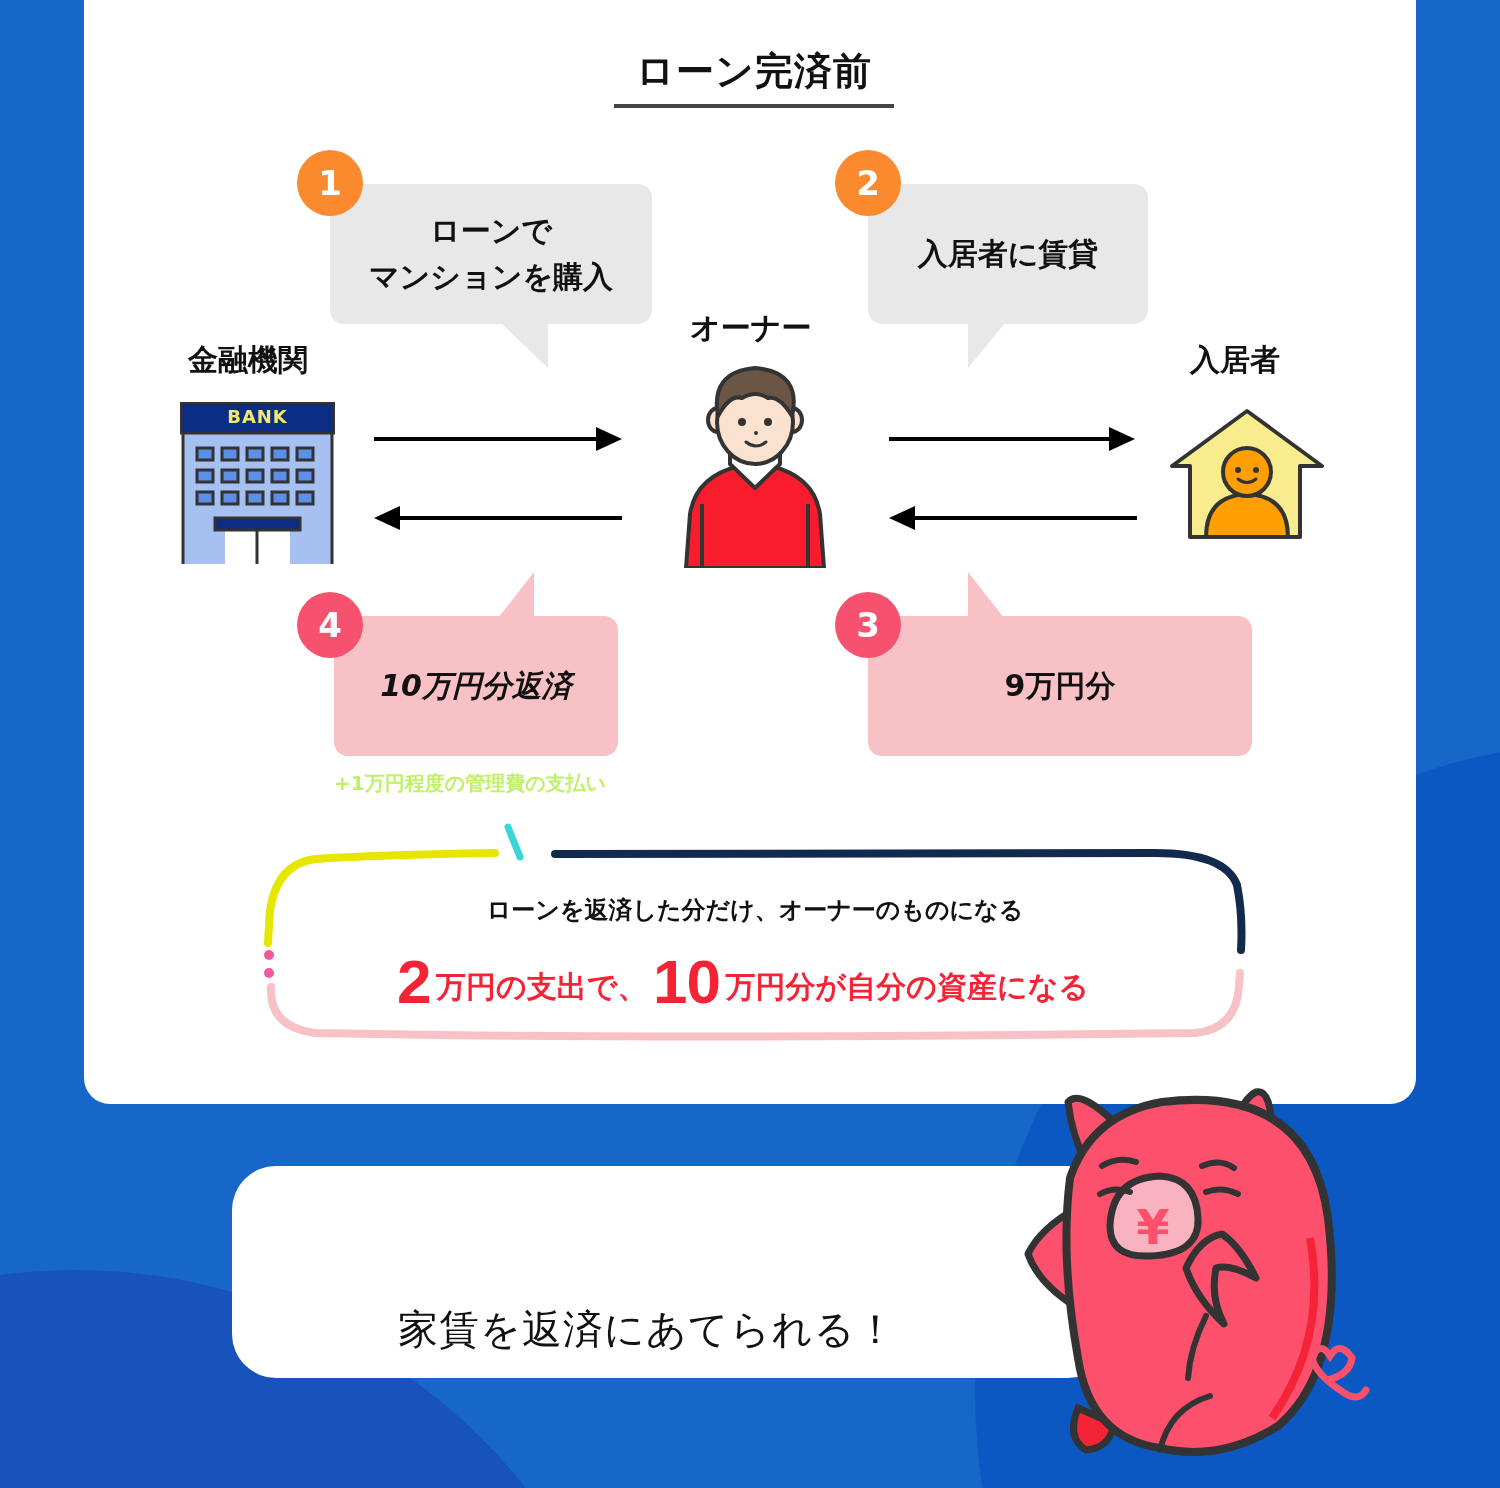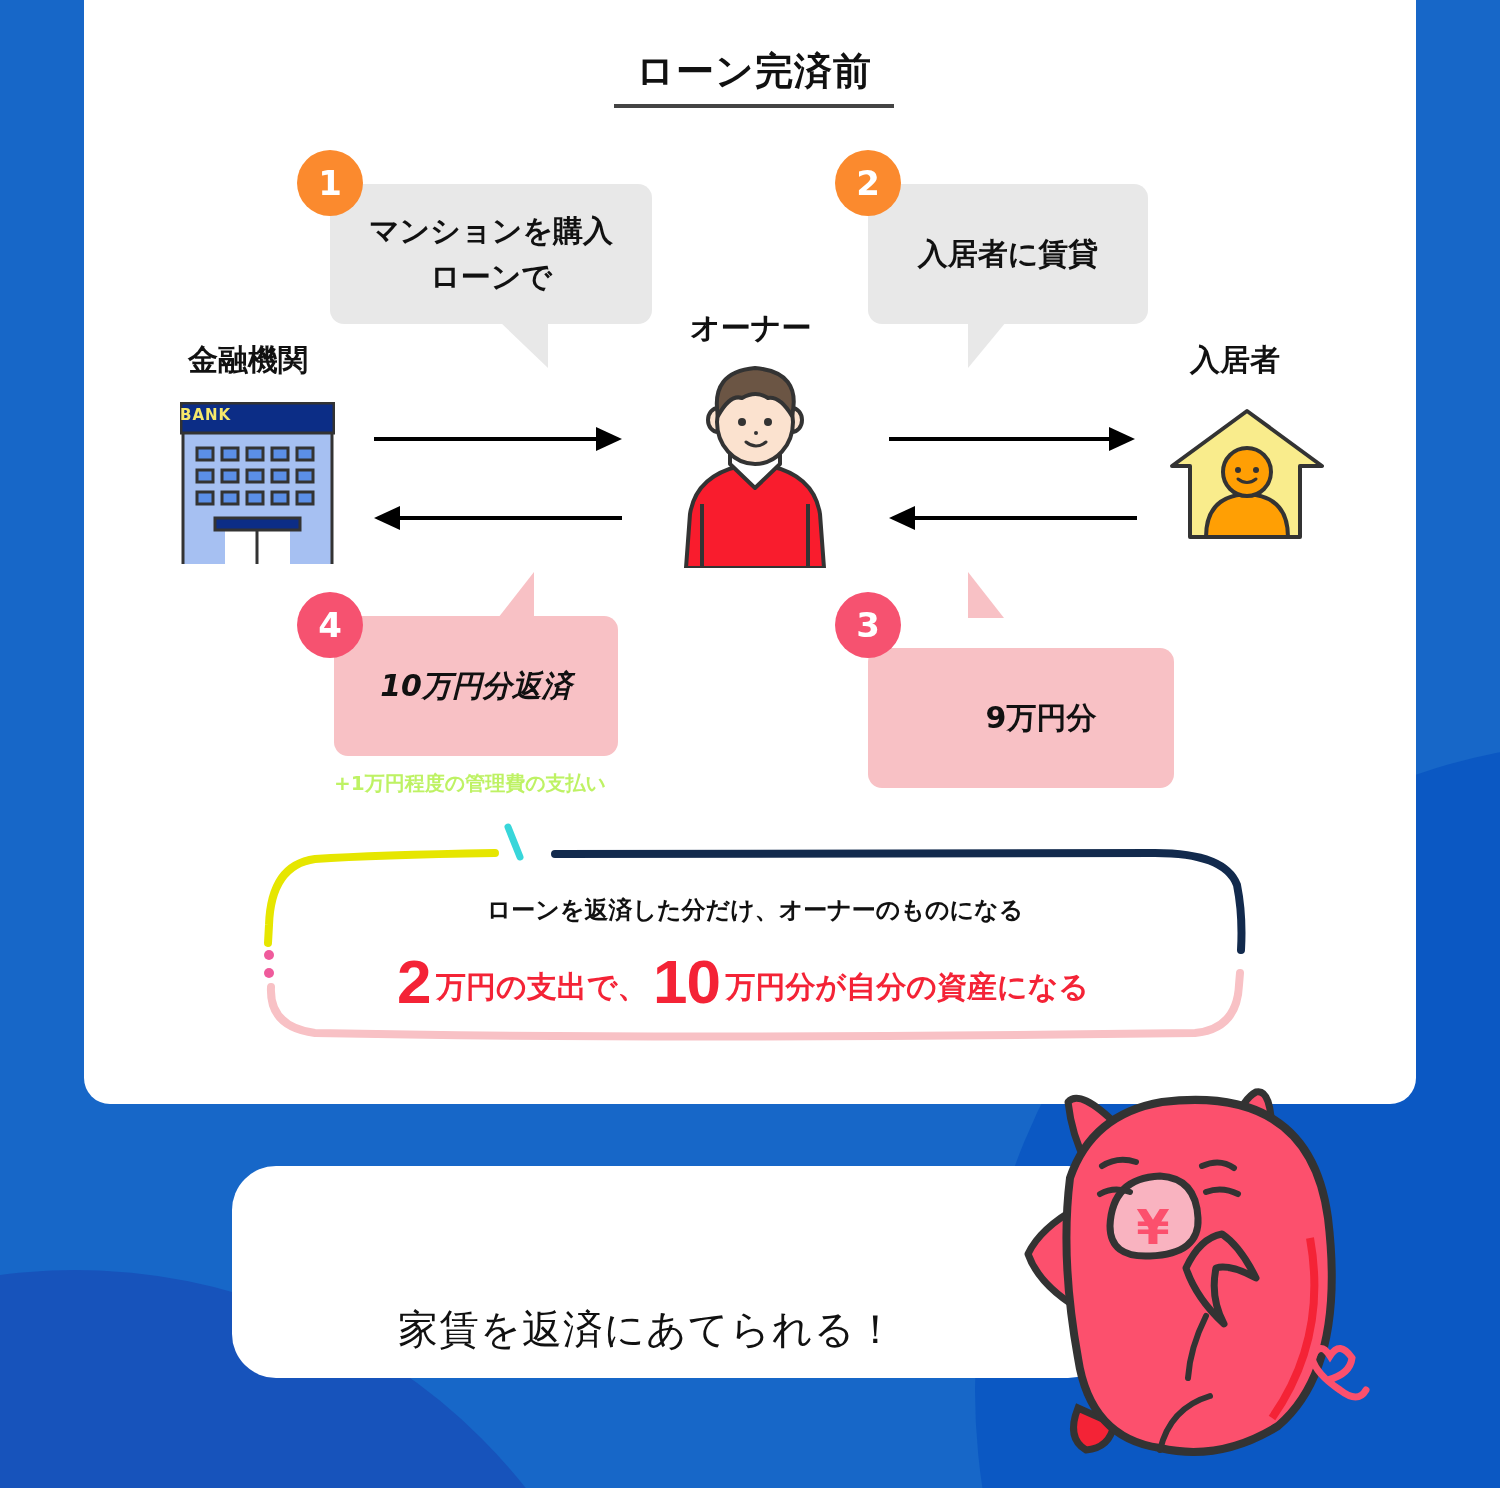--- a/index.html
+++ b/index.html
@@ -33,22 +33,22 @@
 <div class="bg-shape bg1"></div>
 <div class="bg-shape bg2"></div>
 
 <div class="card"></div>
 
 <div class="title">ローン完済前</div>
 <div class="title-line"></div>
 
 <div class="bubble gray" style="left:330px;top:184px;width:322px;height:140px;">
   <div>
+    <div>ローンで</div>
     <div>マンションを購入</div>
-    <div>ローンで</div>
   </div>
 </div>
 <svg class="arrow" style="left:500px;top:322px;" width="50" height="48">
     <polygon points="0,0 48,0 48,46" fill="#e8e8e8"></polygon>
   </svg>
 <div class="badge orange" style="left:297px;top:150px;">1</div>
 
 <div class="bubble gray" style="left:868px;top:184px;width:280px;height:140px;">
   <div>入居者に賃貸</div>
 </div>
@@ -81,21 +81,21 @@
       <rect x="17" y="90" width="16" height="12"></rect>
         <rect x="42" y="90" width="16" height="12"></rect>
         <rect x="67" y="90" width="16" height="12"></rect>
         <rect x="92" y="90" width="16" height="12"></rect>
         <rect x="117" y="90" width="16" height="12"></rect>
     </g>
     <rect x="45" y="128" width="65" height="34" fill="#fff"></rect>
     <rect x="35" y="116" width="85" height="12" fill="#0c2d86" stroke="#333" stroke-width="3"></rect>
     <line x1="77" y1="128" x2="77" y2="162" stroke="#333" stroke-width="3"></line>
   </svg>
-  <div style="position:absolute;left:0;top:4px;width:155px;color:#f6e86b;font-weight:bold;font-size:15px;font-family:'DejaVu Sans',sans-serif;letter-spacing:1px;">BANK</div>
+  <div style="position:absolute;left:0;top:4px;width:155px;text-align:center;color:#f6e86b;font-weight:bold;font-size:18px;font-family:'DejaVu Sans',sans-serif;letter-spacing:1px;">BANK</div>
 </div>
 
 <svg style="position:absolute;left:680px;top:364px;" width="150" height="204" viewBox="0 0 150 204">
   <path d="M6,204 L10,150 Q16,112 60,102 L90,102 Q134,112 140,150 L144,204 Z" fill="#f91c2d" stroke="#333" stroke-width="4"></path>
   <line x1="22" y1="140" x2="22" y2="204" stroke="#333" stroke-width="4"></line>
   <line x1="128" y1="140" x2="128" y2="204" stroke="#333" stroke-width="4"></line>
   <path d="M50,100 L75,124 L100,100 L100,90 L50,90 Z" fill="#fff" stroke="#333" stroke-width="4" stroke-linejoin="round"></path>
   <ellipse cx="38" cy="56" rx="10" ry="12" fill="#fbe2cf" stroke="#333" stroke-width="4"></ellipse>
   <ellipse cx="112" cy="56" rx="10" ry="12" fill="#fbe2cf" stroke="#333" stroke-width="4"></ellipse>
   <ellipse cx="75" cy="58" rx="38" ry="42" fill="#fbe2cf" stroke="#333" stroke-width="4"></ellipse>
@@ -137,21 +137,21 @@
   </svg>
 <div class="bubble pink" style="left:334px;top:616px;width:284px;height:140px;font-style:italic;">
   <div>10万円分返済</div>
 </div>
 <div class="badge red" style="left:297px;top:592px;">4</div>
 <div class="note" style="left:334px;top:770px;">+1万円程度の管理費の支払い</div>
 
 <svg class="arrow" style="left:968px;top:572px;" width="40" height="48">
     <polygon points="0,0 36,46 0,46" fill="#f8c1c5"></polygon>
   </svg>
-<div class="bubble pink" style="left:868px;top:648px;width:266px;height:140px;padding-left:40px;">
+<div class="bubble pink" style="left:868px;top:616px;width:384px;height:140px;">
   <div>
     <div>9万円分</div>
   </div>
 </div>
 <div class="badge red" style="left:835px;top:592px;">3</div>
 
 <svg style="position:absolute;left:255px;top:815px;" width="1000" height="235" viewBox="0 0 1000 235">
   <path d="M240,38 Q120,40 60,44 Q16,50 14,110 L13,128" fill="none" stroke="#e6e600" stroke-width="8" stroke-linecap="round"></path>
   <line x1="253" y1="12" x2="265" y2="42" stroke="#38d6da" stroke-width="7" stroke-linecap="round"></line>
   <path d="M300,39 L900,38 Q970,38 982,70 Q988,100 986,135" fill="none" stroke="#122a4d" stroke-width="8" stroke-linecap="round"></path>

